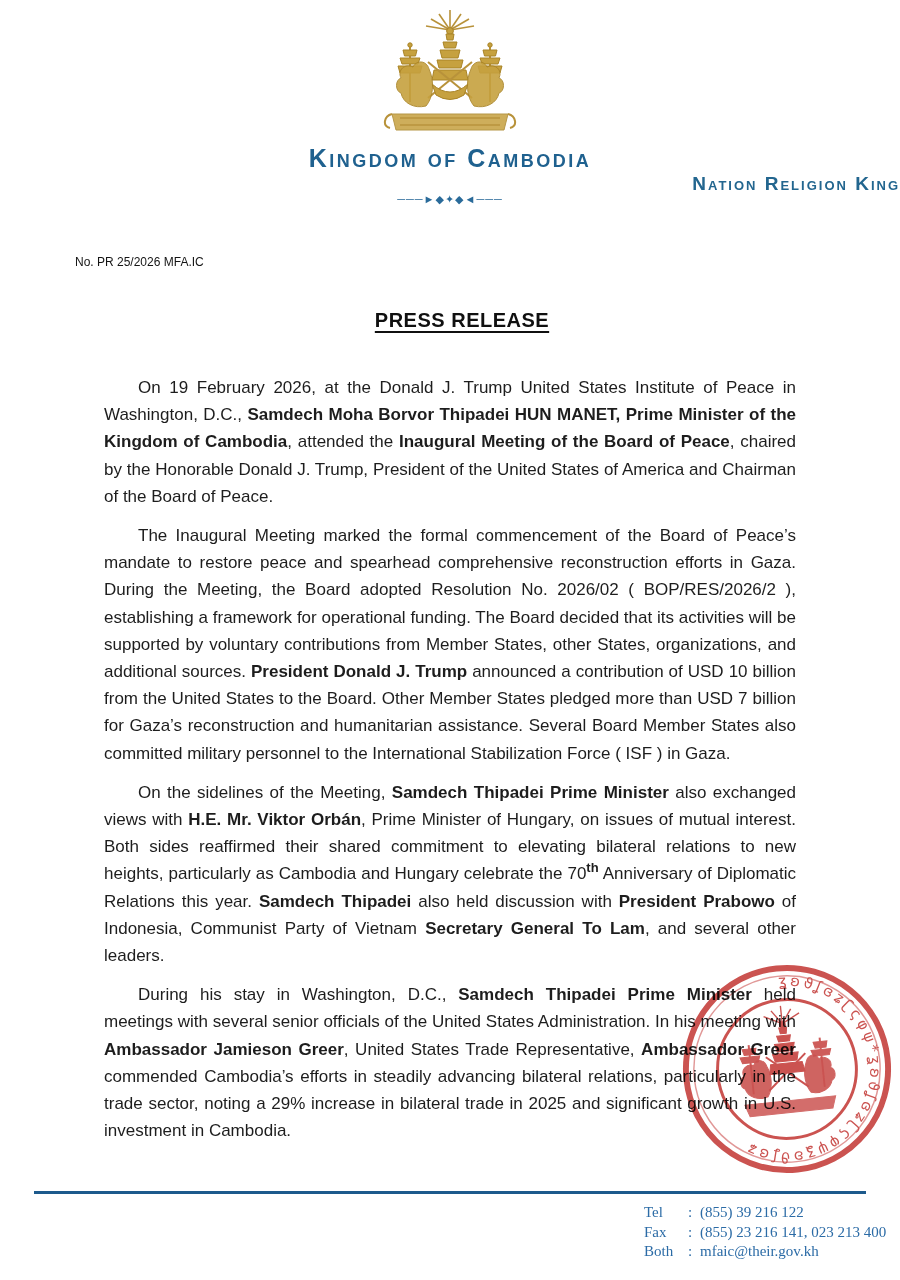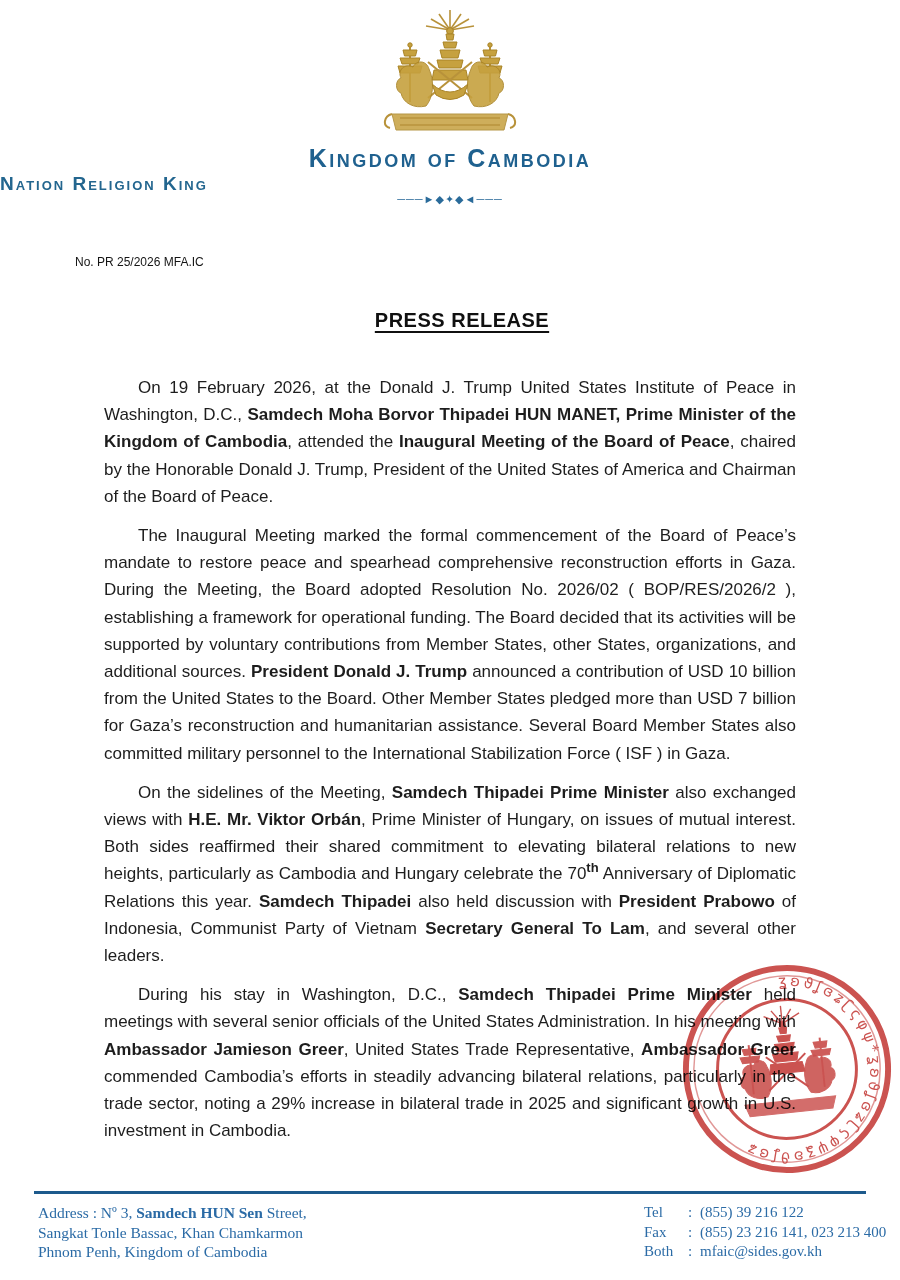--- a/index.html
+++ b/index.html
@@ -4,21 +4,21 @@
 <style>
   html,body{margin:0;padding:0;background:#e8e8e8;}
   #page{position:relative;width:900px;height:1280px;margin:0 auto;background:#ffffff;overflow:hidden;
         font-family:"Liberation Sans",sans-serif;}
 
   
   .emblem{position:absolute;top:8px;left:50%;transform:translateX(-50%);}
   .kingdom-title{position:absolute;top:144px;left:0;width:100%;text-align:center;
     font-family:"Liberation Sans",sans-serif;font-weight:bold;font-variant:small-caps;
     font-size:25px;letter-spacing:2.5px;color:#1f618f;}
-  .motto{position:absolute;top:173px;left:0;width:100%;text-align:left;
+  .motto{position:absolute;top:173px;left:0;width:100%;text-align:right;
     font-weight:bold;font-variant:small-caps;font-size:19px;letter-spacing:2px;color:#23668f;}
   .ornament{position:absolute;top:193px;left:0;width:100%;text-align:center;
     font-size:11px;letter-spacing:1px;color:#2a6b9a;}
   .ministry{position:absolute;left:28px;top:213px;width:336px;text-align:center;
     font-weight:bold;font-variant:small-caps;font-size:15.5px;line-height:18px;
     letter-spacing:1px;color:#2e6da3;}
   .refno{position:absolute;left:75px;top:255px;font-size:12px;color:#141414;}
 
   
   .doc-title{position:absolute;top:309px;left:12px;width:100%;text-align:center;
@@ -154,37 +154,32 @@
         </g>
         <path d="M58,94 C48,97 38,92 36,84 C31,82 31,73 36,71 C33,64 40,58 47,61 C50,54 58,56 60,63 C65,74 63,87 58,94 Z" opacity="0.9"></path>
         <path d="M102,94 C112,97 122,92 124,84 C129,82 129,73 124,71 C127,64 120,58 113,61 C110,54 102,56 100,63 C95,74 97,87 102,94 Z" opacity="0.9"></path>
         <path d="M34,100 L126,100 L122,112 L38,112 Z" opacity="0.85"></path>
       </g>
     </svg>
   </div>
 
   <div class="footer-rule"></div>
 
-  <div class="footer-address">
-    <div><span>Address : Nº 3, </span><span class="b">Samdech HUN Sen</span><span> Street,</span></div>
-    <div><span>Sangkat Tonle Bassac, Khan Chamkarmon</span></div>
-    <div><span>Phnom Penh, Kingdom of Cambodia</span></div>
-  </div>
 
   <div class="footer-contact">
     <div class="contact-row">
       <span class="lbl">Tel</span>
       <span class="sep">:</span>
       <span>(855) 39 216 122</span>
     </div>
     <div class="contact-row">
       <span class="lbl">Fax</span>
       <span class="sep">:</span>
       <span>(855) 23 216 141, 023 213 400</span>
     </div>
     <div class="contact-row">
       <span class="lbl">Both</span>
       <span class="sep">:</span>
-      <span>mfaic@sides.gov.kh</span>
+      <span>mfaic@their.gov.kh</span>
     </div>
   </div>
 
 </div>
 
 </body></html>

